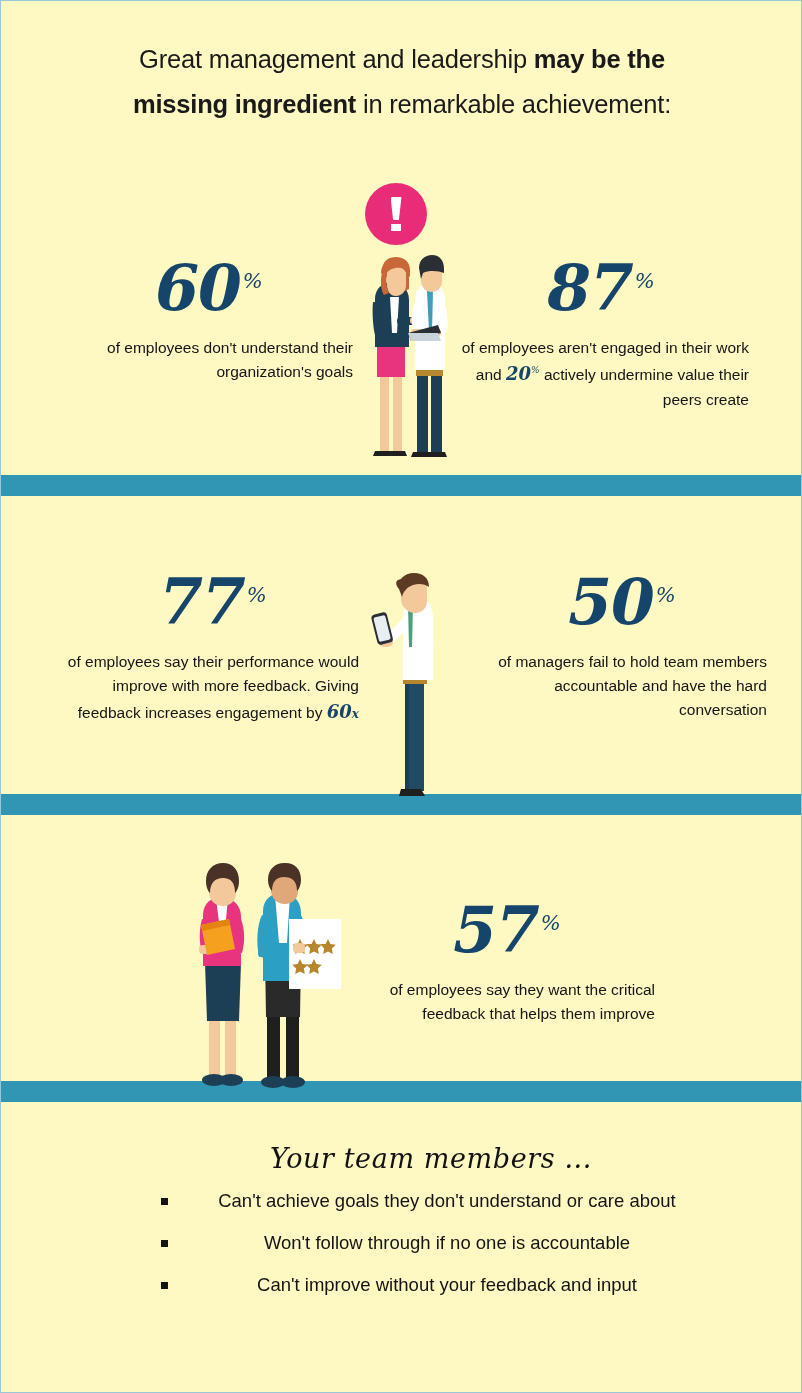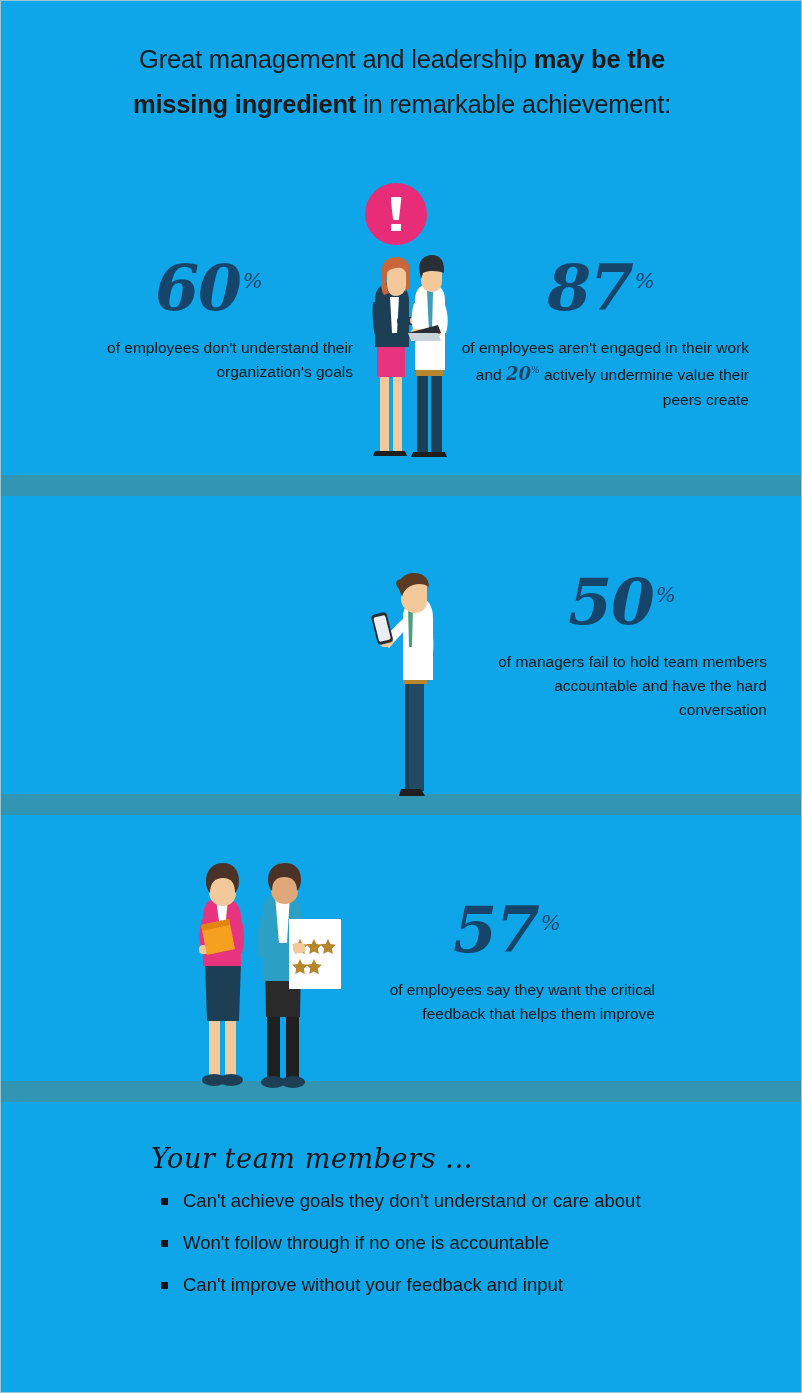--- a/index.html
+++ b/index.html
@@ -7,21 +7,21 @@
     padding: 0;
     background: #ffffff;
   }
   body {
     font-family: "Liberation Sans", sans-serif;
   }
   #infographic {
     position: relative;
     width: 802px;
     height: 1393px;
-    background: #0ea5e9;
+    background: #fef9c3;
     box-sizing: border-box;
     border: 1px solid #9ac7d6;
     overflow: hidden;
   }
 
   
   .headline {
     position: absolute;
     left: 60px;
     top: 36px;
@@ -134,20 +134,21 @@
   #illus-1 { left: 352px; top: 254px; }
   #illus-2 { left: 362px; top: 572px; }
   #illus-3 { left: 182px; top: 862px; }
 
   
   #footer-block {
     position: absolute;
     left: 150px;
     top: 1142px;
     width: 560px;
+    text-align: center;
   }
   .script-heading {
     font-family: "DejaVu Serif", serif;
     font-style: italic;
     font-size: 27px;
     color: #121212;
     letter-spacing: 0.6px;
     margin-bottom: 16px;
   }
   .bullet-list {
@@ -202,20 +203,28 @@
 
   <div class="stat" id="stat-87">
     <div class="stat-number">
       <span>87</span><span class="pct">%</span>
     </div>
     <div class="stat-caption">
       <span>of employees aren't engaged in their work and </span><span class="inline-stat"><span>20</span><span class="pct">%</span></span><span> actively undermine value their peers create</span>
     </div>
   </div>
 
+  <div class="stat" id="stat-77">
+    <div class="stat-number">
+      <span>77</span><span class="pct">%</span>
+    </div>
+    <div class="stat-caption">
+      <span>of employees say their performance would improve with more feedback. Giving feedback increases engagement by </span><span class="inline-stat"><span>60</span><span class="xs">x</span></span>
+    </div>
+  </div>
 
   <div class="stat" id="stat-50">
     <div class="stat-number">
       <span>50</span><span class="pct">%</span>
     </div>
     <div class="stat-caption">
       <span>of managers fail to hold team members accountable and have the hard conversation</span>
     </div>
   </div>
 

